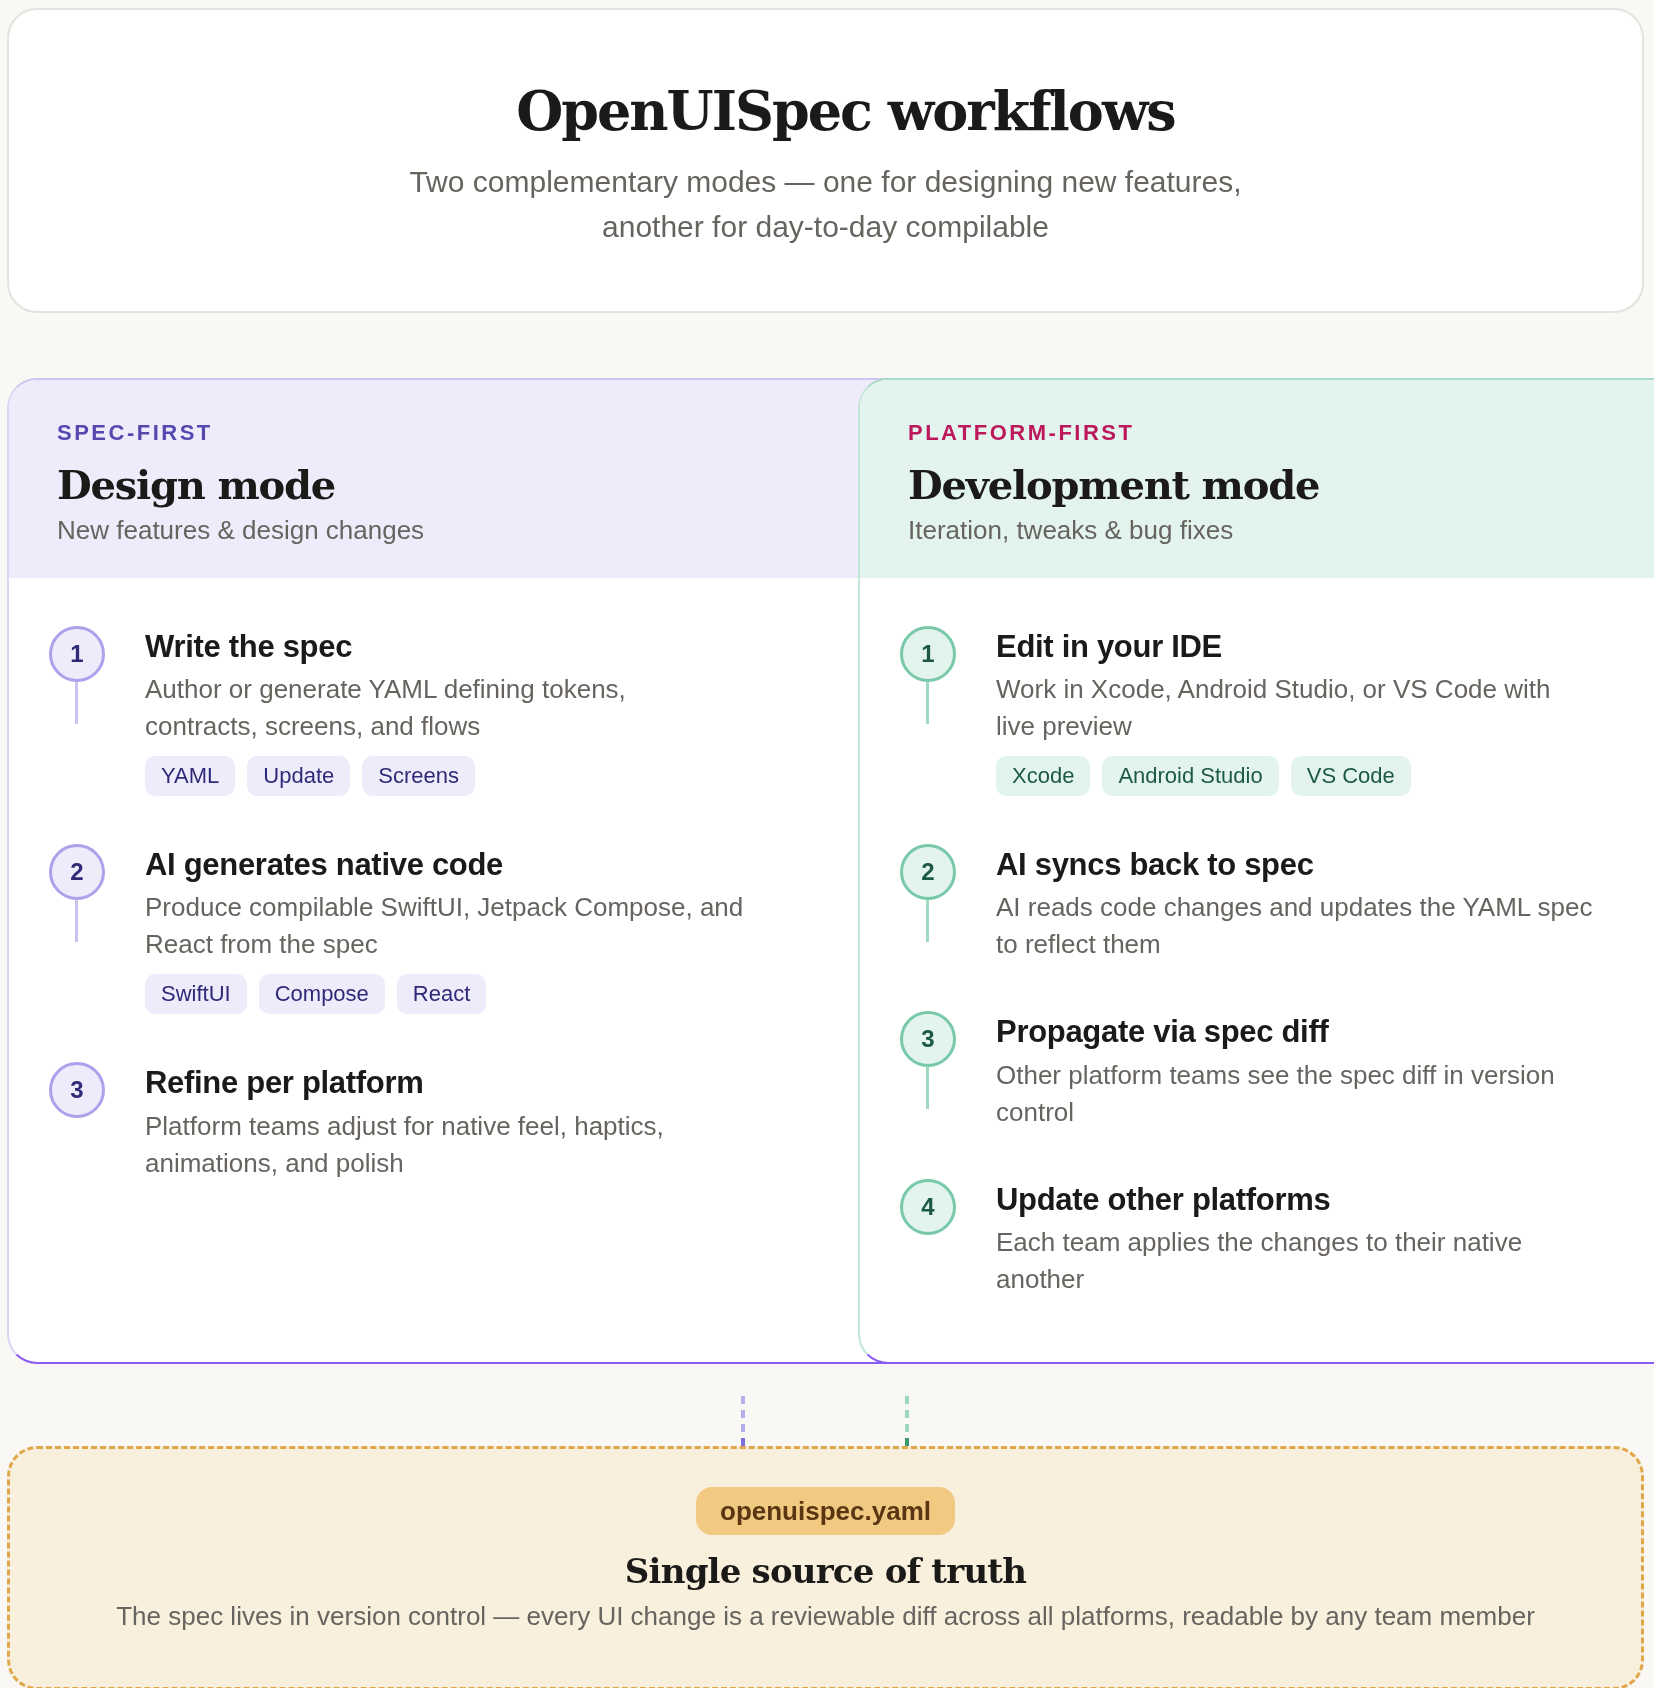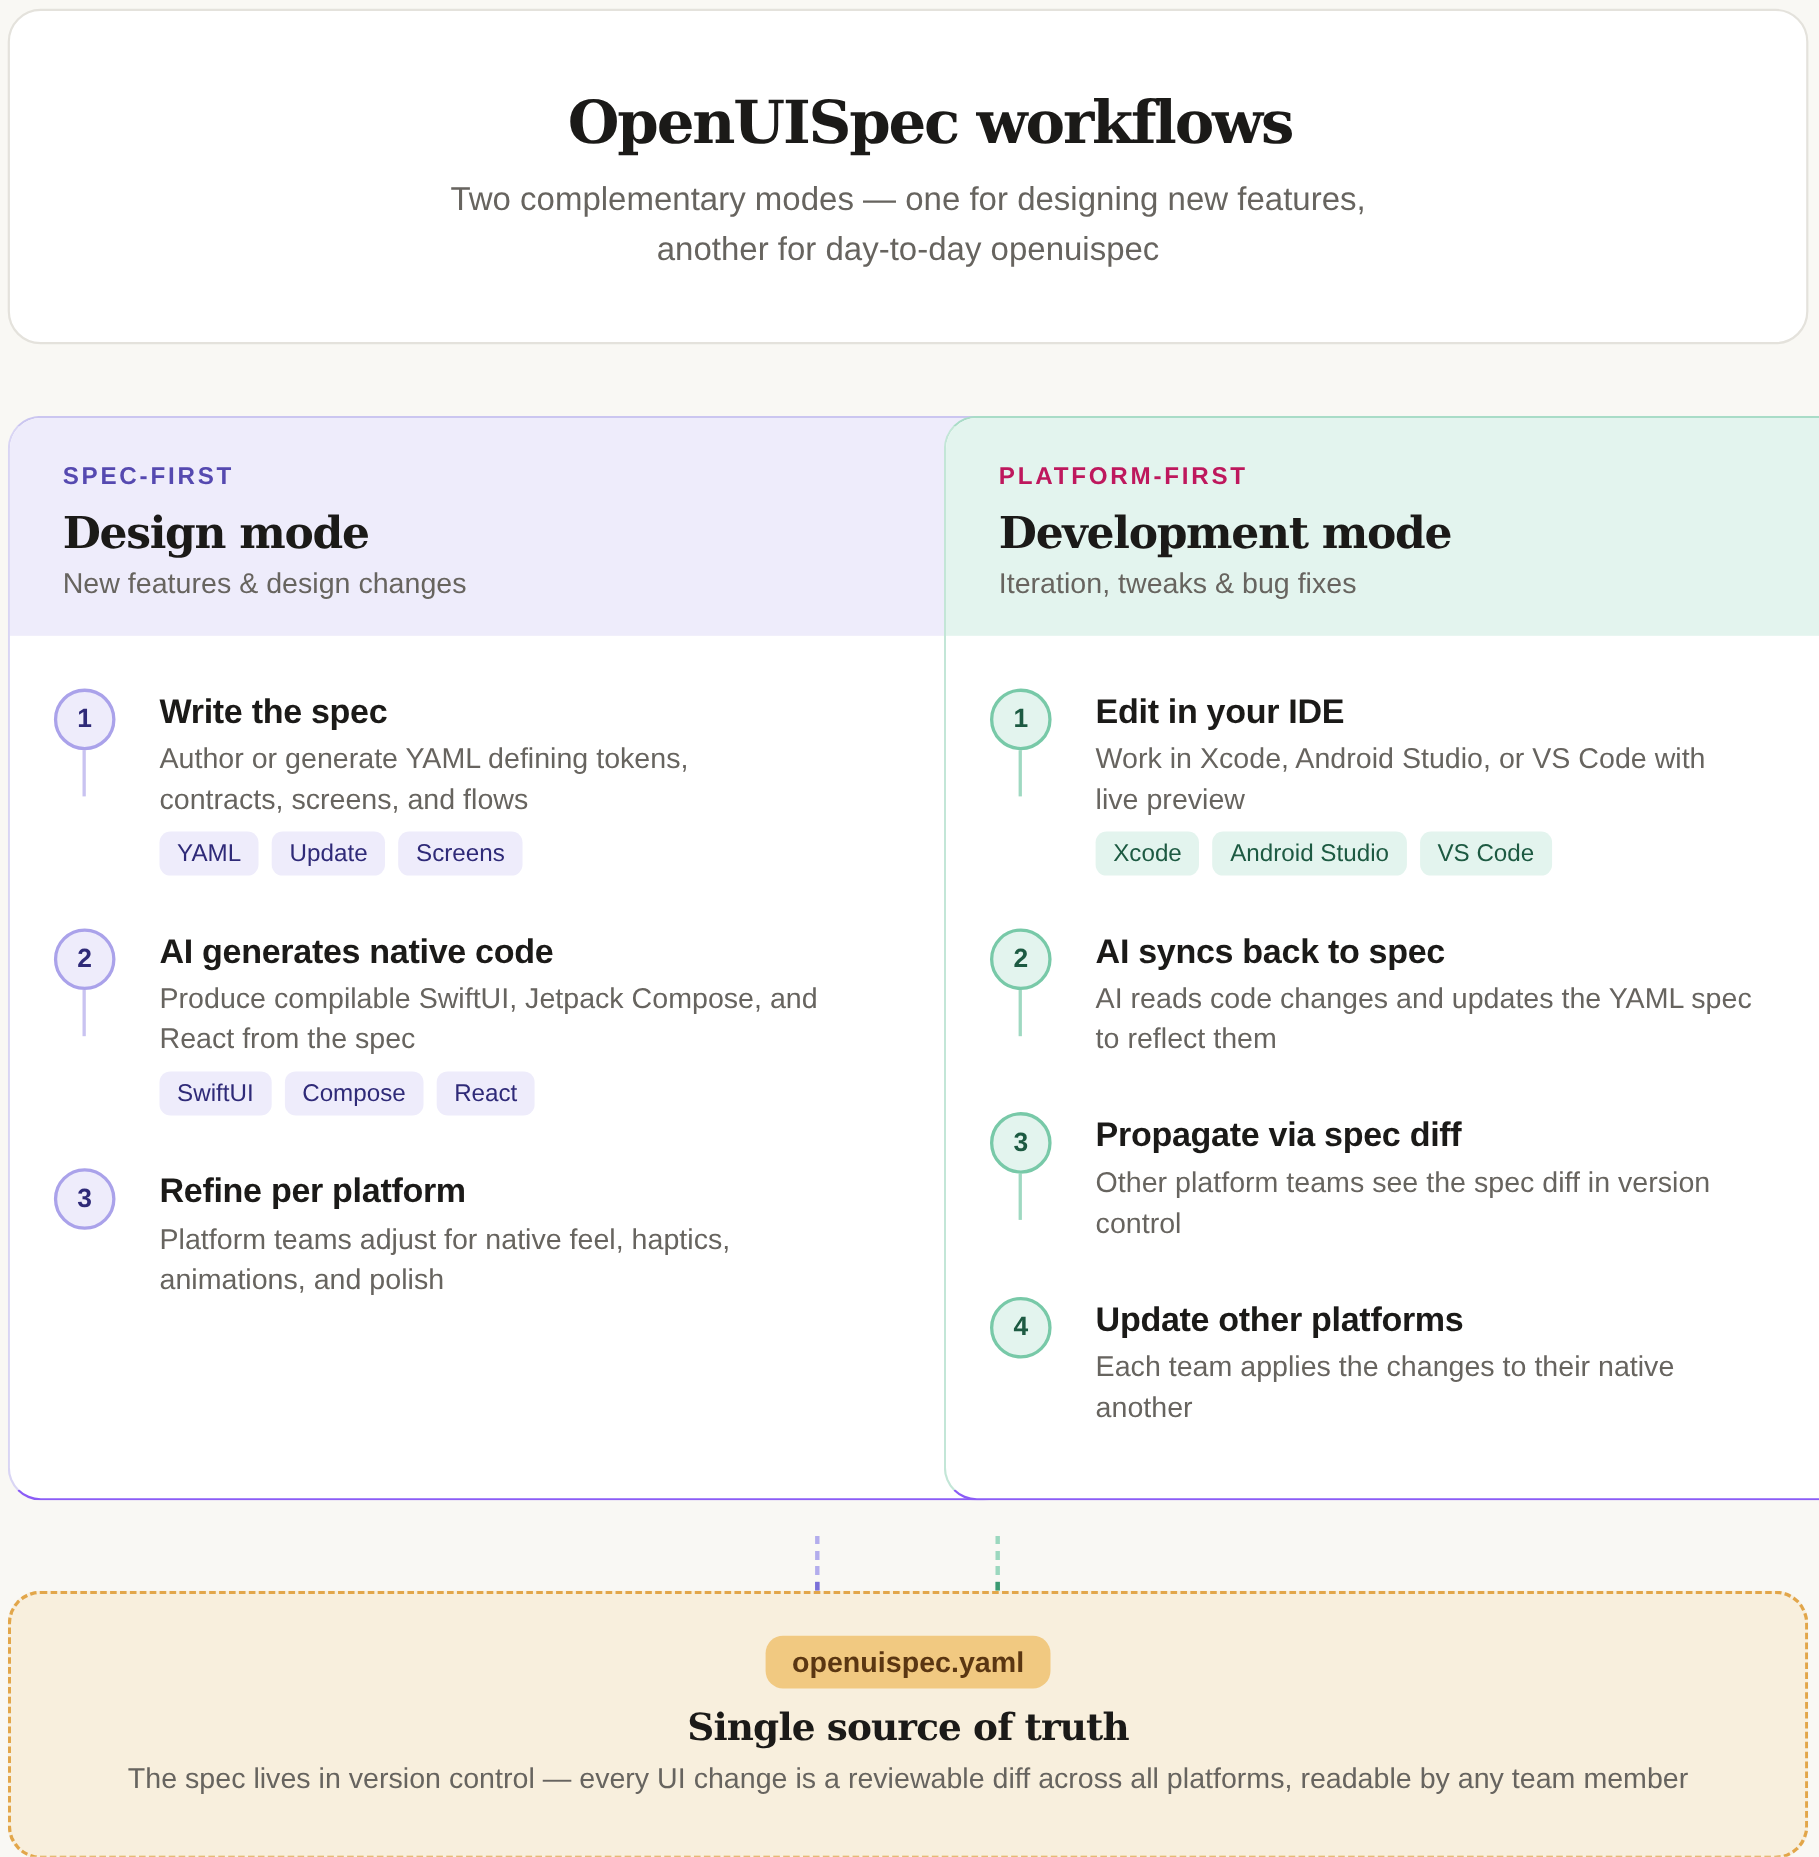--- a/index.html
+++ b/index.html
@@ -91,21 +91,21 @@
     font-family: "DejaVu Serif", "Liberation Serif", serif; font-weight: bold;
     font-size: 34px; letter-spacing: -0.8px; color: #1b1a18; line-height: 1.2;
   }
   .truth-desc { margin-top: 8px; font-size: 26px; color: #67645f; line-height: 1.3; }
 </style>
 </head>
 <body>
 
 <section class="header-card">
   <h1 class="main-title">OpenUISpec workflows</h1>
-  <p class="main-subtitle">Two complementary modes — one for designing new features, another for day-to-day openuispec</p>
+  <p class="main-subtitle">Two complementary modes — one for designing new features, another for day-to-day compilable</p>
 </section>
 
 <section class="mode-card design">
   <div class="card-head">
     <div class="eyebrow">SPEC-FIRST</div>
     <h2 class="mode-title">Design mode</h2>
     <p class="mode-subtitle">New features &amp; design changes</p>
   </div>
   <div class="steps">
     <div class="step">

